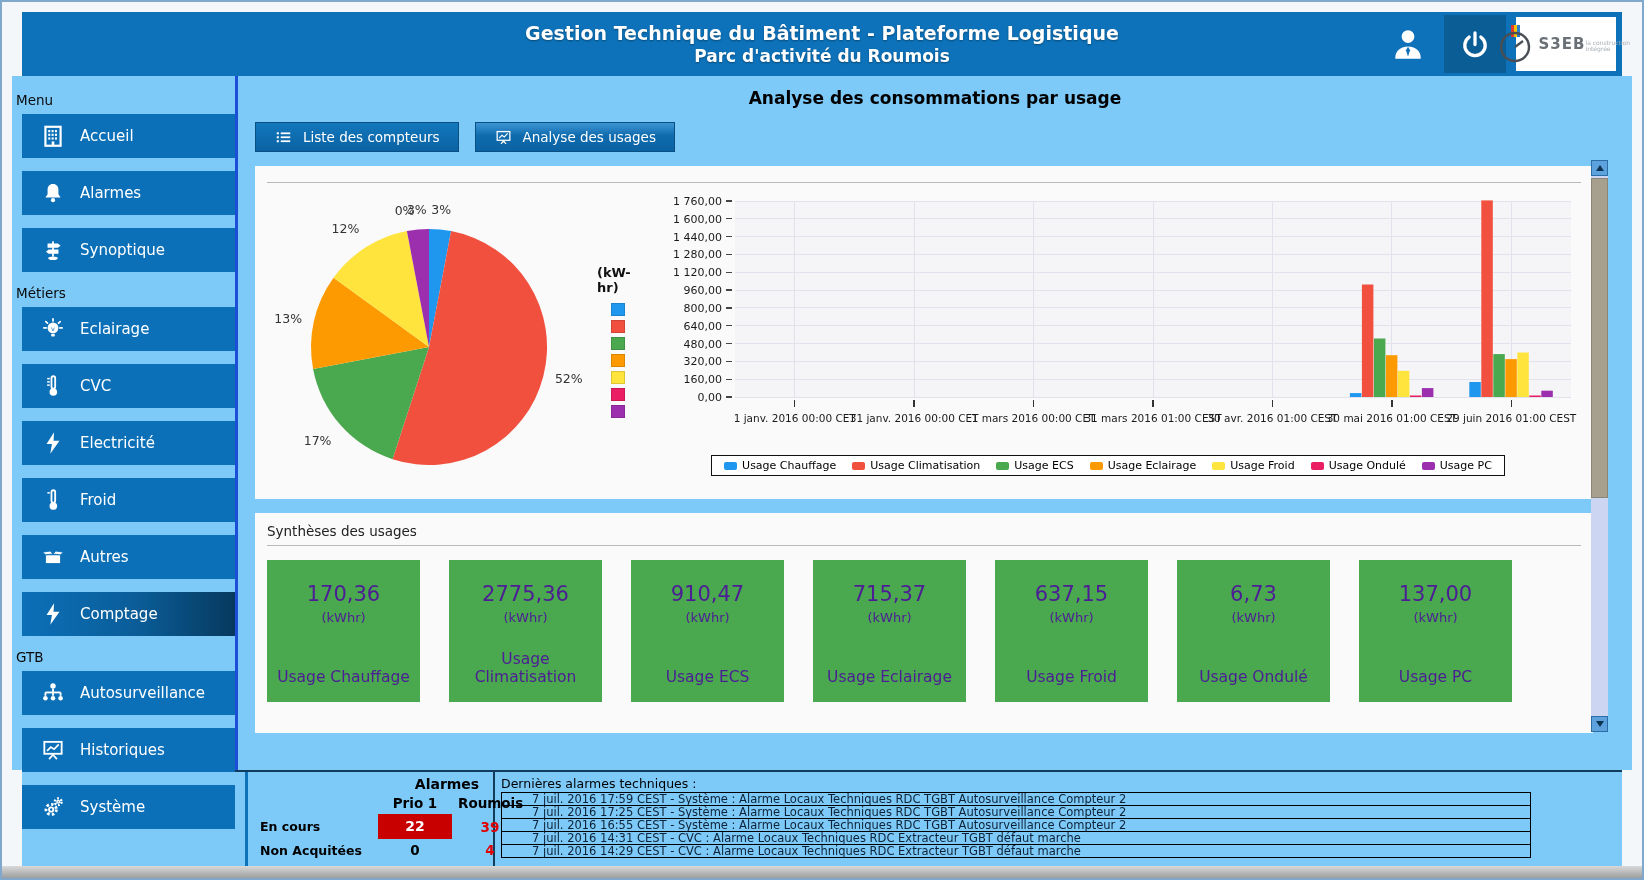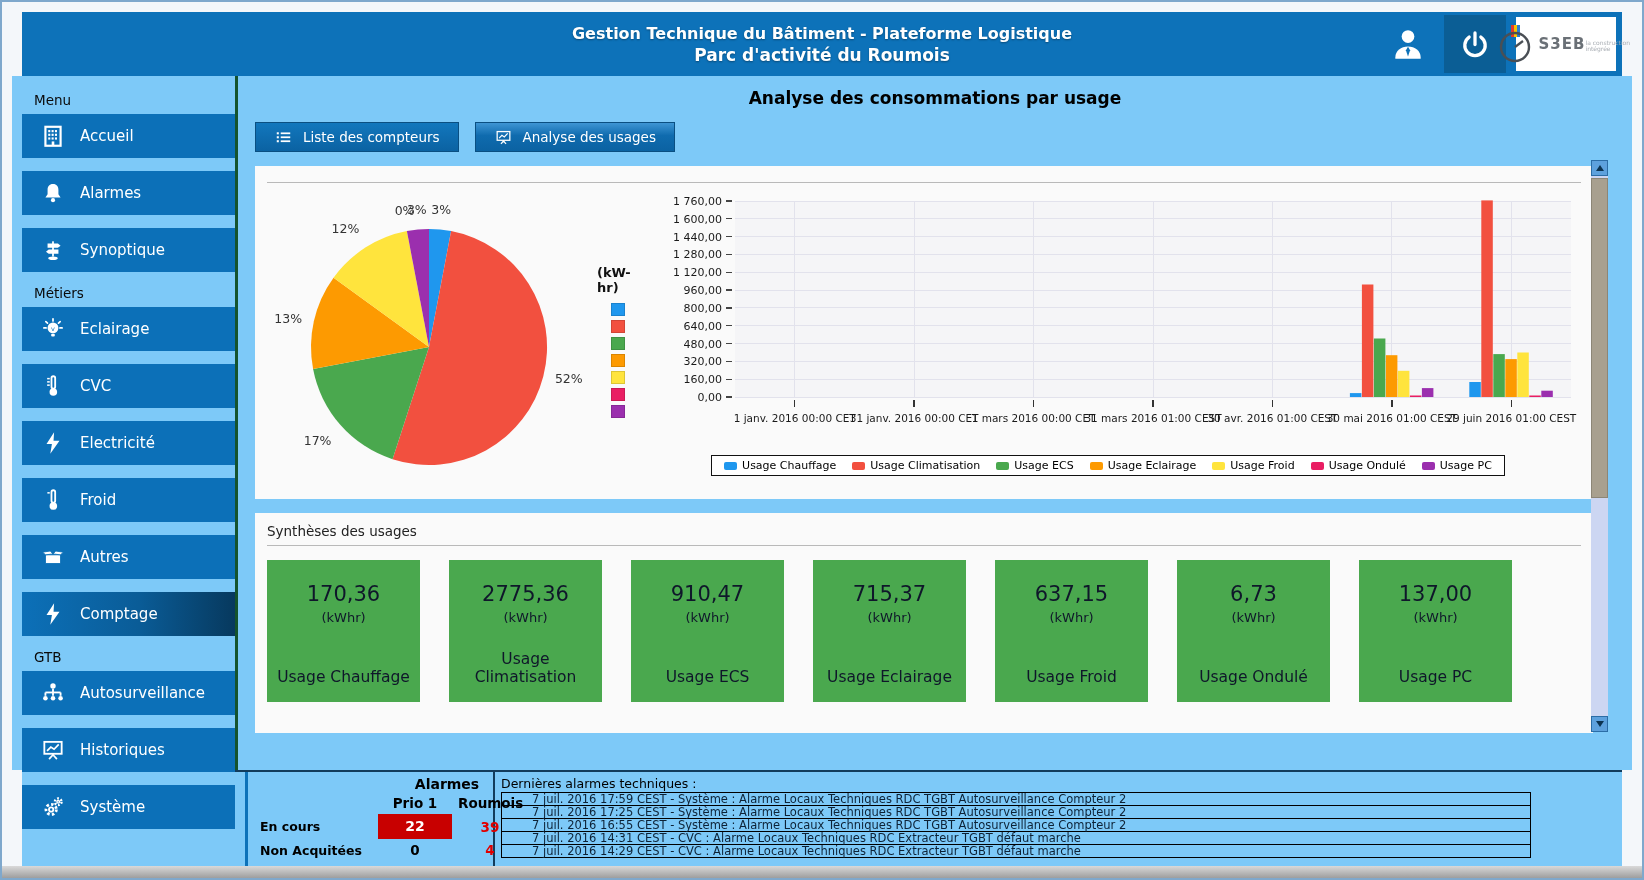--- a/index.html
+++ b/index.html
@@ -7,42 +7,42 @@
     font-family:"DejaVu Sans","Liberation Sans",sans-serif; }
   .window { width:1644px; height:880px; border:2px solid #7fa8cc; background:#f4f7fa;
     padding:8px 10px 0 10px; position:relative; }
   .window::after{content:"";position:absolute;left:0;right:0;bottom:0;height:12px;
     background:linear-gradient(180deg,#d9d9d9,#9e9e9e);}
 
   
   .header { height:64px; margin:2px 10px 0 10px; background:#0d72b9; display:flex;
     align-items:center; position:relative; }
   .header-title { flex:1; text-align:center; color:#fff; text-shadow:0 1px 2px rgba(0,0,0,.35); }
-  .header-title .l1 { font-size:16px; font-weight:bold; }
+  .header-title .l1 { font-size:19px; font-weight:bold; }
   .header-title .l2 { font-size:17px; font-weight:bold; margin-top:2px; }
   .header-right { position:absolute; right:6px; top:2px; bottom:2px; display:flex; align-items:center; gap:10px; }
   .hbtn { width:52px; height:56px; display:flex; align-items:center; justify-content:center; cursor:pointer; }
   .hbtn.power { width:62px; height:58px; background:#0b5e95; }
   .logo-box { width:100px; height:54px; background:#fff; display:flex; align-items:center;
     justify-content:center; gap:4px; padding:2px; }
   .logo-text-col { display:flex; flex-direction:row; line-height:1; }
   .logo-text { color:#6a7076; font-weight:bold; font-size:15px; letter-spacing:1px; }
   .logo-sub { color:#a9aeb4; font-size:6px; margin-top:3px; width:52px; }
 
   
   .body { display:flex; height:694px; }
   .sidebar { width:223px; background:#7dc9f8; padding-top:8px; }
-  .side-label { color:#0a0a0a; font-size:13.5px; margin:8px 0 6px 22px; }
+  .side-label { color:#0a0a0a; font-size:13.5px; margin:8px 0 6px 4px; }
   .menu-btn { margin:0 0 13px 10px; height:44px; background:#0c70b8; color:#fff; display:flex;
     align-items:center; gap:14px; padding-left:18px; cursor:pointer; }
   .menu-btn.active { background:linear-gradient(90deg,#0c70b8 0%,#0a5c97 55%,#07395e 100%); }
   .menu-btn .mlabel { font-size:15px; }
   .icon svg { display:block; }
 
-  .main { flex:1; background:#7dc9f8; border-left:3px solid #14532d; position:relative; overflow:hidden; padding-top:8px; }
+  .main { flex:1; background:#7dc9f8; border-left:3px solid #1d4ed8; position:relative; overflow:hidden; padding-top:8px; }
   .page-title { text-align:center; font-size:17px; font-weight:bold; color:#000; margin-top:4px; }
   .tabs { display:flex; gap:16px; margin:14px 0 0 17px; }
   .tab { height:30px; display:flex; align-items:center; gap:10px; padding:0 18px;
     background:linear-gradient(180deg,#1277bd,#0b62a2); border:1px solid #0a4f82; color:#fff;
     font-size:13.5px; cursor:pointer; }
   .tab.active { background:linear-gradient(180deg,#3e95d4 0%,#0f6bae 45%,#0b62a2 100%); }
 
   .panel { background:#fafafa; width:1338px; margin:14px 0 0 17px; padding:10px 12px 8px 12px; }
   .panel-title { font-size:13.5px; color:#222; }
   .panel-rule { border:none; border-top:1px solid #b9b9b9; margin-top:6px; }
@@ -53,21 +53,21 @@
   .kw-label { font-size:13px; font-weight:bold; color:#111; margin-bottom:8px; }
   .kw-swatch { width:14px; height:13px; margin:4px 0 0 14px; border:1px solid #00000022; }
   .bar-col { flex:1; }
   .series-legend { display:flex; justify-content:center; margin-top:2px; }
   .legend-box { display:flex; gap:16px; border:1px solid #111; background:#fff; padding:3px 12px; align-items:center; }
   .legend-item { display:flex; align-items:center; gap:5px; }
   .legend-swatch { width:13px; height:8px; border-radius:2px; }
   .legend-label { font-size:11px; color:#000; }
 
   .tiles { display:flex; gap:29px; margin-top:14px; }
-  .tile { width:153px; height:142px; background:#4aa84e; color:#0f172a; text-align:center;
+  .tile { width:153px; height:142px; background:#4aa84e; color:#4c1d95; text-align:center;
     display:flex; flex-direction:column; padding-top:22px; }
   .tile-value { font-size:21px; }
   .tile-unit { font-size:13px; margin-top:4px; }
   .tile-label { font-size:15.5px; margin-top:auto; margin-bottom:16px; }
 
   
   .scrollbar { position:absolute; top:84px; right:24px; width:17px; height:572px; background:#ccd6f2; }
   .sb-btn { position:absolute; left:0; width:17px; height:16px; background:#5da1dd; border:1px solid #2b6da6;
     display:flex; align-items:center; justify-content:center; cursor:pointer; }
   .sb-up { top:0; } .sb-down { bottom:0; }

